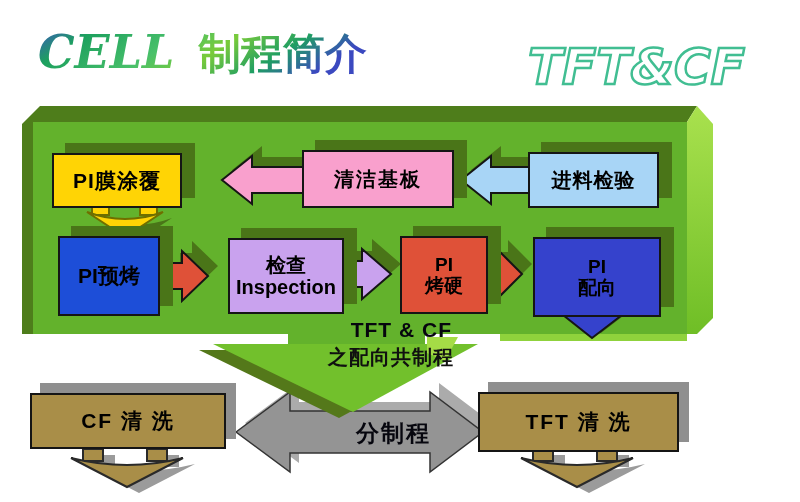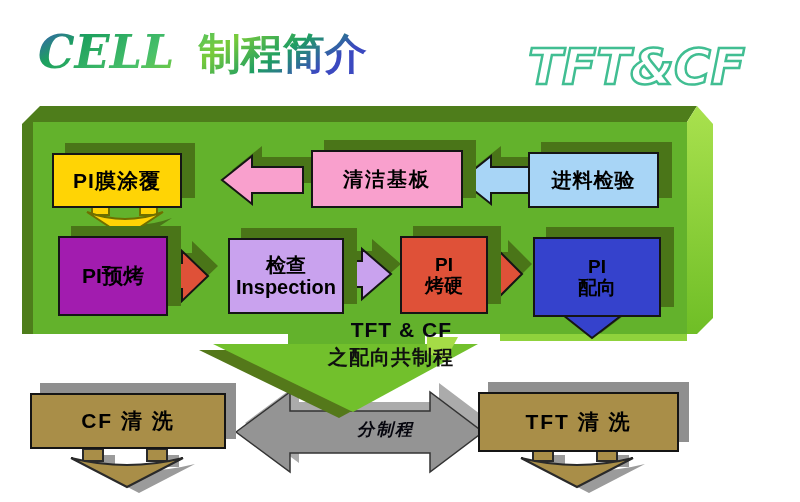--- a/index.html
+++ b/index.html
@@ -6,33 +6,33 @@
   .slide{position:relative;width:800px;height:502px;background:#ffffff;overflow:hidden;
          font-family:"Liberation Sans","DejaVu Sans",sans-serif;}
   .layer{position:absolute;left:0;top:0;}
   
   .pbox{position:absolute;box-sizing:border-box;border:2px solid #151515;
         display:flex;flex-direction:column;align-items:center;justify-content:center;
         font-weight:bold;color:#000;text-align:center;line-height:1.12;}
   .gshadow{box-shadow:13px -10px 0 0 #4a7518;}
   .grayshadow{box-shadow:10px -10px 0 0 #8f8f8f;}
   .box-coating{left:52px;top:153px;width:130px;height:55px;background:#ffd405;font-size:21px;letter-spacing:1px;}
-  .box-clean{left:302px;top:150px;width:152px;height:58px;background:#f9a0cd;font-size:20px;letter-spacing:2px;margin-left:9px;}
+  .box-clean{left:302px;top:150px;width:152px;height:58px;background:#f9a0cd;font-size:20px;letter-spacing:2px;}
   .box-incoming{left:528px;top:152px;width:131px;height:56px;background:#a8d5f6;font-size:20px;letter-spacing:1px;}
-  .box-prebake{left:58px;top:236px;width:110px;height:80px;background:#a21caf;font-size:21px;}
+  .box-prebake{left:58px;top:236px;width:102px;height:80px;background:#1d4ed8;font-size:21px;}
   .box-inspection{left:228px;top:238px;width:116px;height:76px;background:#c9a2ee;font-size:20px;}
   .box-hardbake{left:400px;top:236px;width:88px;height:78px;background:#df5138;font-size:19px;}
   .box-alignment{left:533px;top:237px;width:128px;height:80px;background:#3542cc;font-size:19px;}
   .box-cf{left:30px;top:393px;width:196px;height:56px;background:#a98e48;font-size:21px;letter-spacing:2px;}
   .box-tft{left:478px;top:392px;width:201px;height:60px;background:#a98e48;font-size:21px;letter-spacing:2px;}
   
   .flabel{position:absolute;font-weight:bold;color:#06060e;text-align:right;}
   .label-tftcf{left:252px;top:318px;width:200px;font-size:21px;letter-spacing:1px;}
   .label-align{left:250px;top:344px;width:204px;font-size:20px;letter-spacing:1px;color:#101010;}
-  .label-split{left:294px;top:418px;width:120px;font-size:17px;letter-spacing:2px;font-style:italic;}
+  .label-split{left:311px;top:418px;width:120px;font-size:23px;letter-spacing:2px;}
 </style>
 </head>
 <body>
 
 <div class="slide">
 
   <svg class="layer" width="800" height="502" viewBox="0 0 800 502">
     <defs>
       <linearGradient id="titleGrad" x1="0" y1="0" x2="1" y2="0.25">
         <stop offset="0" stop-color="#3f51c8"></stop>

